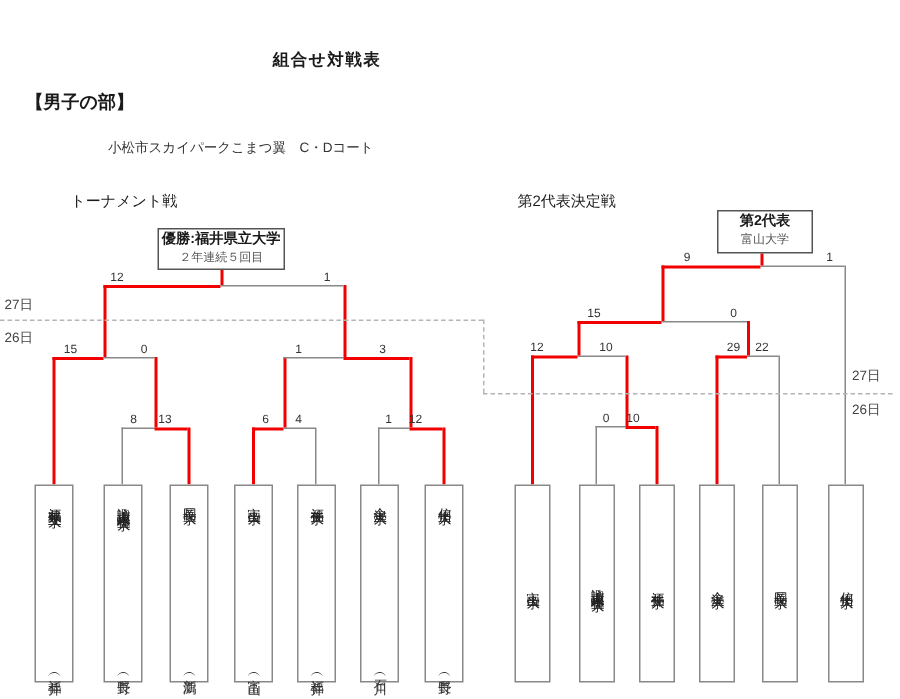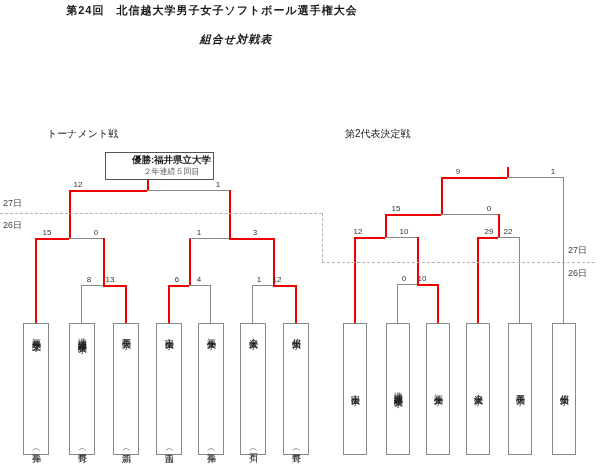--- a/index.html
+++ b/index.html
@@ -5,30 +5,30 @@
   html,body{margin:0;padding:0;background:#fff;}
   .canvas{
     position:relative;width:600px;height:466px;background:#fff;overflow:hidden;
     font-family:"Liberation Sans","DejaVu Sans",sans-serif;color:#1a1a1a;
   }
   .abs{position:absolute;white-space:nowrap;}
   .ctr{transform:translateX(-50%);}
   .title{font-weight:bold;font-size:11px;letter-spacing:1px;}
   .t1{left:212px;top:3px;}
   .t2{left:212px;top:17px;}
-  .t3{left:236px;top:32px;font-style:italic;}
+  .t3{left:218px;top:32px;}
   .sec-heading{left:17px;top:60px;font-weight:bold;font-size:12px;}
   .meta{font-size:9px;color:#333;}
   .date{left:72px;top:78px;}
   .venue{left:72px;top:92px;}
   .bheading{font-weight:normal;font-size:10px;}
   .lh{left:47px;top:127px;}
   .rh{left:345px;top:127px;}
   .champ-box{position:absolute;border:1px solid #555;background:#fff;text-align:center;z-index:3;}
-  .champL{left:105px;top:152px;width:83px;height:26px;padding-left:24px;}
+  .champL{left:105px;top:152px;width:83px;height:26px;}
   .champR{left:478px;top:140px;width:62px;height:27px;}
   .cb1{font-weight:bold;font-size:9.5px;line-height:13px;}
   .cb2{font-size:8px;color:#555;line-height:11px;}
   .day-label{font-size:9px;color:#444;}
   .dl1{left:3px;top:197px;}
   .dl2{left:3px;top:219px;}
   .dr1{left:568px;top:244px;}
   .dr2{left:568px;top:267px;}
   .seg{position:absolute;z-index:1;}
   .team-box{position:absolute;top:323px;height:130px;border:1px solid #888;background:#fff;z-index:2;}
@@ -37,30 +37,35 @@
   .vname-top{top:7px;transform:translateX(-50%);}
   .vpref{bottom:5px;transform:translateX(-50%);color:#333;}
   .vname-mid{top:50%;transform:translate(-50%,-50%);}
   .score{position:absolute;font-size:8px;color:#333;transform:translateX(-50%);z-index:2;}
 </style>
 </head>
 <body>
 
 <div class="canvas">
 
-  <div class="abs ctr title t1">第24回　北信越大学男子女子ソフトボール選手権大会</div>
   <div class="abs ctr title t3">組合せ対戦表</div>
 
+  <div class="abs sec-heading">【男子の部】</div>
+  <div class="abs meta venue">小松市スカイパークこまつ翼　C・Dコート</div>
 
   <div class="abs bheading lh">トーナメント戦</div>
   <div class="abs bheading rh">第2代表決定戦</div>
 
   <div class="champ-box champL">
     <div class="cb1">優勝:福井県立大学</div>
     <div class="cb2">２年連続５回目</div>
+  </div>
+  <div class="champ-box champR">
+    <div class="cb1">第2代表</div>
+    <div class="cb2">富山大学</div>
   </div>
 
   <div class="abs day-label dl1">27日</div>
   <div class="abs day-label dl2">26日</div>
   <div class="abs day-label dr1">27日</div>
   <div class="abs day-label dr2">26日</div>
 
   <div id="lines">
       <div class="seg" style="left: 35px; top: 238px; background: rgb(242, 0, 0); width: 2px; height: 85px; z-index: 1;"></div>
       <div class="seg" style="left: 81px; top: 285px; background: rgb(136, 136, 136); width: 1px; height: 38px;"></div>

